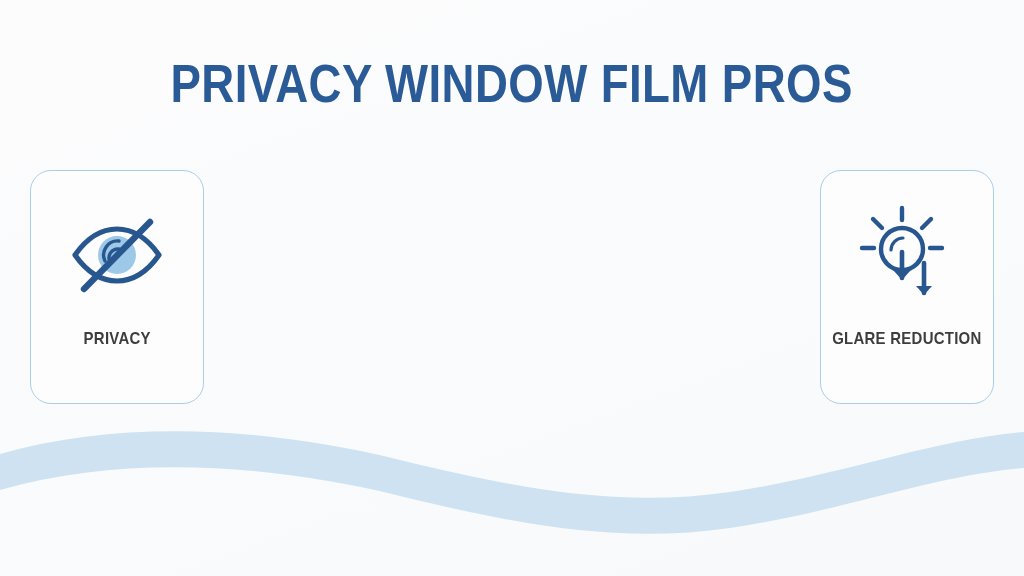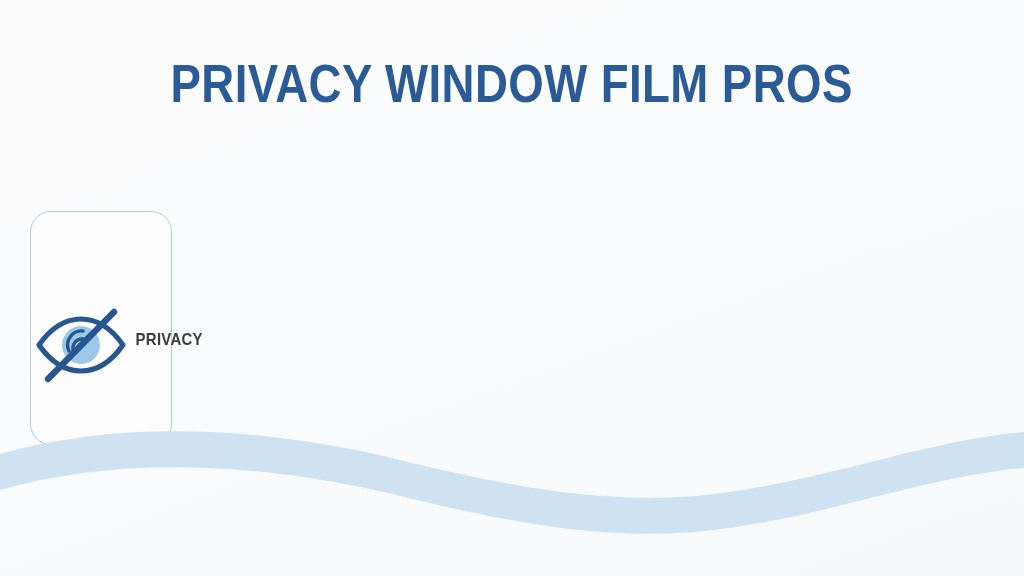--- a/index.html
+++ b/index.html
@@ -61,30 +61,30 @@
     left: 30px;
     width: 964px;
     height: 234px;
     display: flex;
     justify-content: space-between;
     align-items: stretch;
   }
 
   .card {
     position: relative;
-    width: 142px;
+    width: 174px;
     height: 234px;
     box-sizing: border-box;
     background: #fdfdfe;
     border: 1.6px solid #a9cfe8;
     border-radius: 21px;
     display: flex;
+    flex-direction: column;
     align-items: center;
     justify-content: flex-start;
-    margin-top: 41px;
   }
 
   .card-icon {
     margin-top: 34px;
     width: 100px;
     height: 100px;
     display: flex;
     align-items: center;
     justify-content: center;
   }
@@ -130,20 +130,42 @@
             <path d="M38 56 A14 14 0 0 1 52 36"></path>
             <path d="M43 57 A9 9 0 0 1 52 44"></path>
           </g>
           <line x1="17" y1="84" x2="83" y2="17" stroke="#28578f" stroke-width="6.4" stroke-linecap="round"></line>
         </svg>
       </div>
       <div class="card-label">PRIVACY</div>
     </div>
 
 
+    <div class="card">
+      <div class="card-icon">
+        <svg viewBox="0 0 100 100" xmlns="http://www.w3.org/2000/svg">
+          <g stroke="#28578f" stroke-width="4.4" stroke-linecap="round" fill="none">
+            <line x1="45" y1="3" x2="45" y2="15"></line>
+            <line x1="5" y1="43" x2="17" y2="43"></line>
+            <line x1="73" y1="43" x2="85" y2="43"></line>
+            <line x1="16" y1="14" x2="25" y2="23"></line>
+            <line x1="65" y1="23" x2="74" y2="14"></line>
+          </g>
+          <path d="M45 65 A21 21 0 1 0 45 23 A21 21 0 0 0 45 65" fill="none" stroke="#28578f" stroke-width="4.4" stroke-linecap="round"></path>
+          <path d="M34 45 A12 12 0 0 1 46 33" fill="none" stroke="#28578f" stroke-width="3.2" stroke-linecap="round"></path>
+          <g stroke="#28578f" stroke-width="4.6" fill="none" stroke-linecap="round">
+            <line x1="45" y1="47" x2="45" y2="73"></line>
+            <line x1="67" y1="58" x2="67" y2="88"></line>
+          </g>
+          <path d="M37 66 L45 75 L53 66 Z" fill="#28578f"></path>
+          <path d="M59 81 L67 90 L75 81 Z" fill="#28578f"></path>
+        </svg>
+      </div>
+      <div class="card-label">GLARE REDUCTION</div>
+    </div>
 
 
 
   </div>
 
   <div class="wave-layer">
     <svg viewBox="0 0 1024 160" preserveAspectRatio="none" width="1024" height="160" xmlns="http://www.w3.org/2000/svg">
       <path d="M0 38 C120 4 260 10 400 44 C520 73 620 92 730 76
                C840 60 930 24 1024 16 L1024 52 C930 60 840 96 730 112
                C620 128 520 109 400 80 C260 46 120 40 0 74 Z" fill="#cfe2f1"></path>

